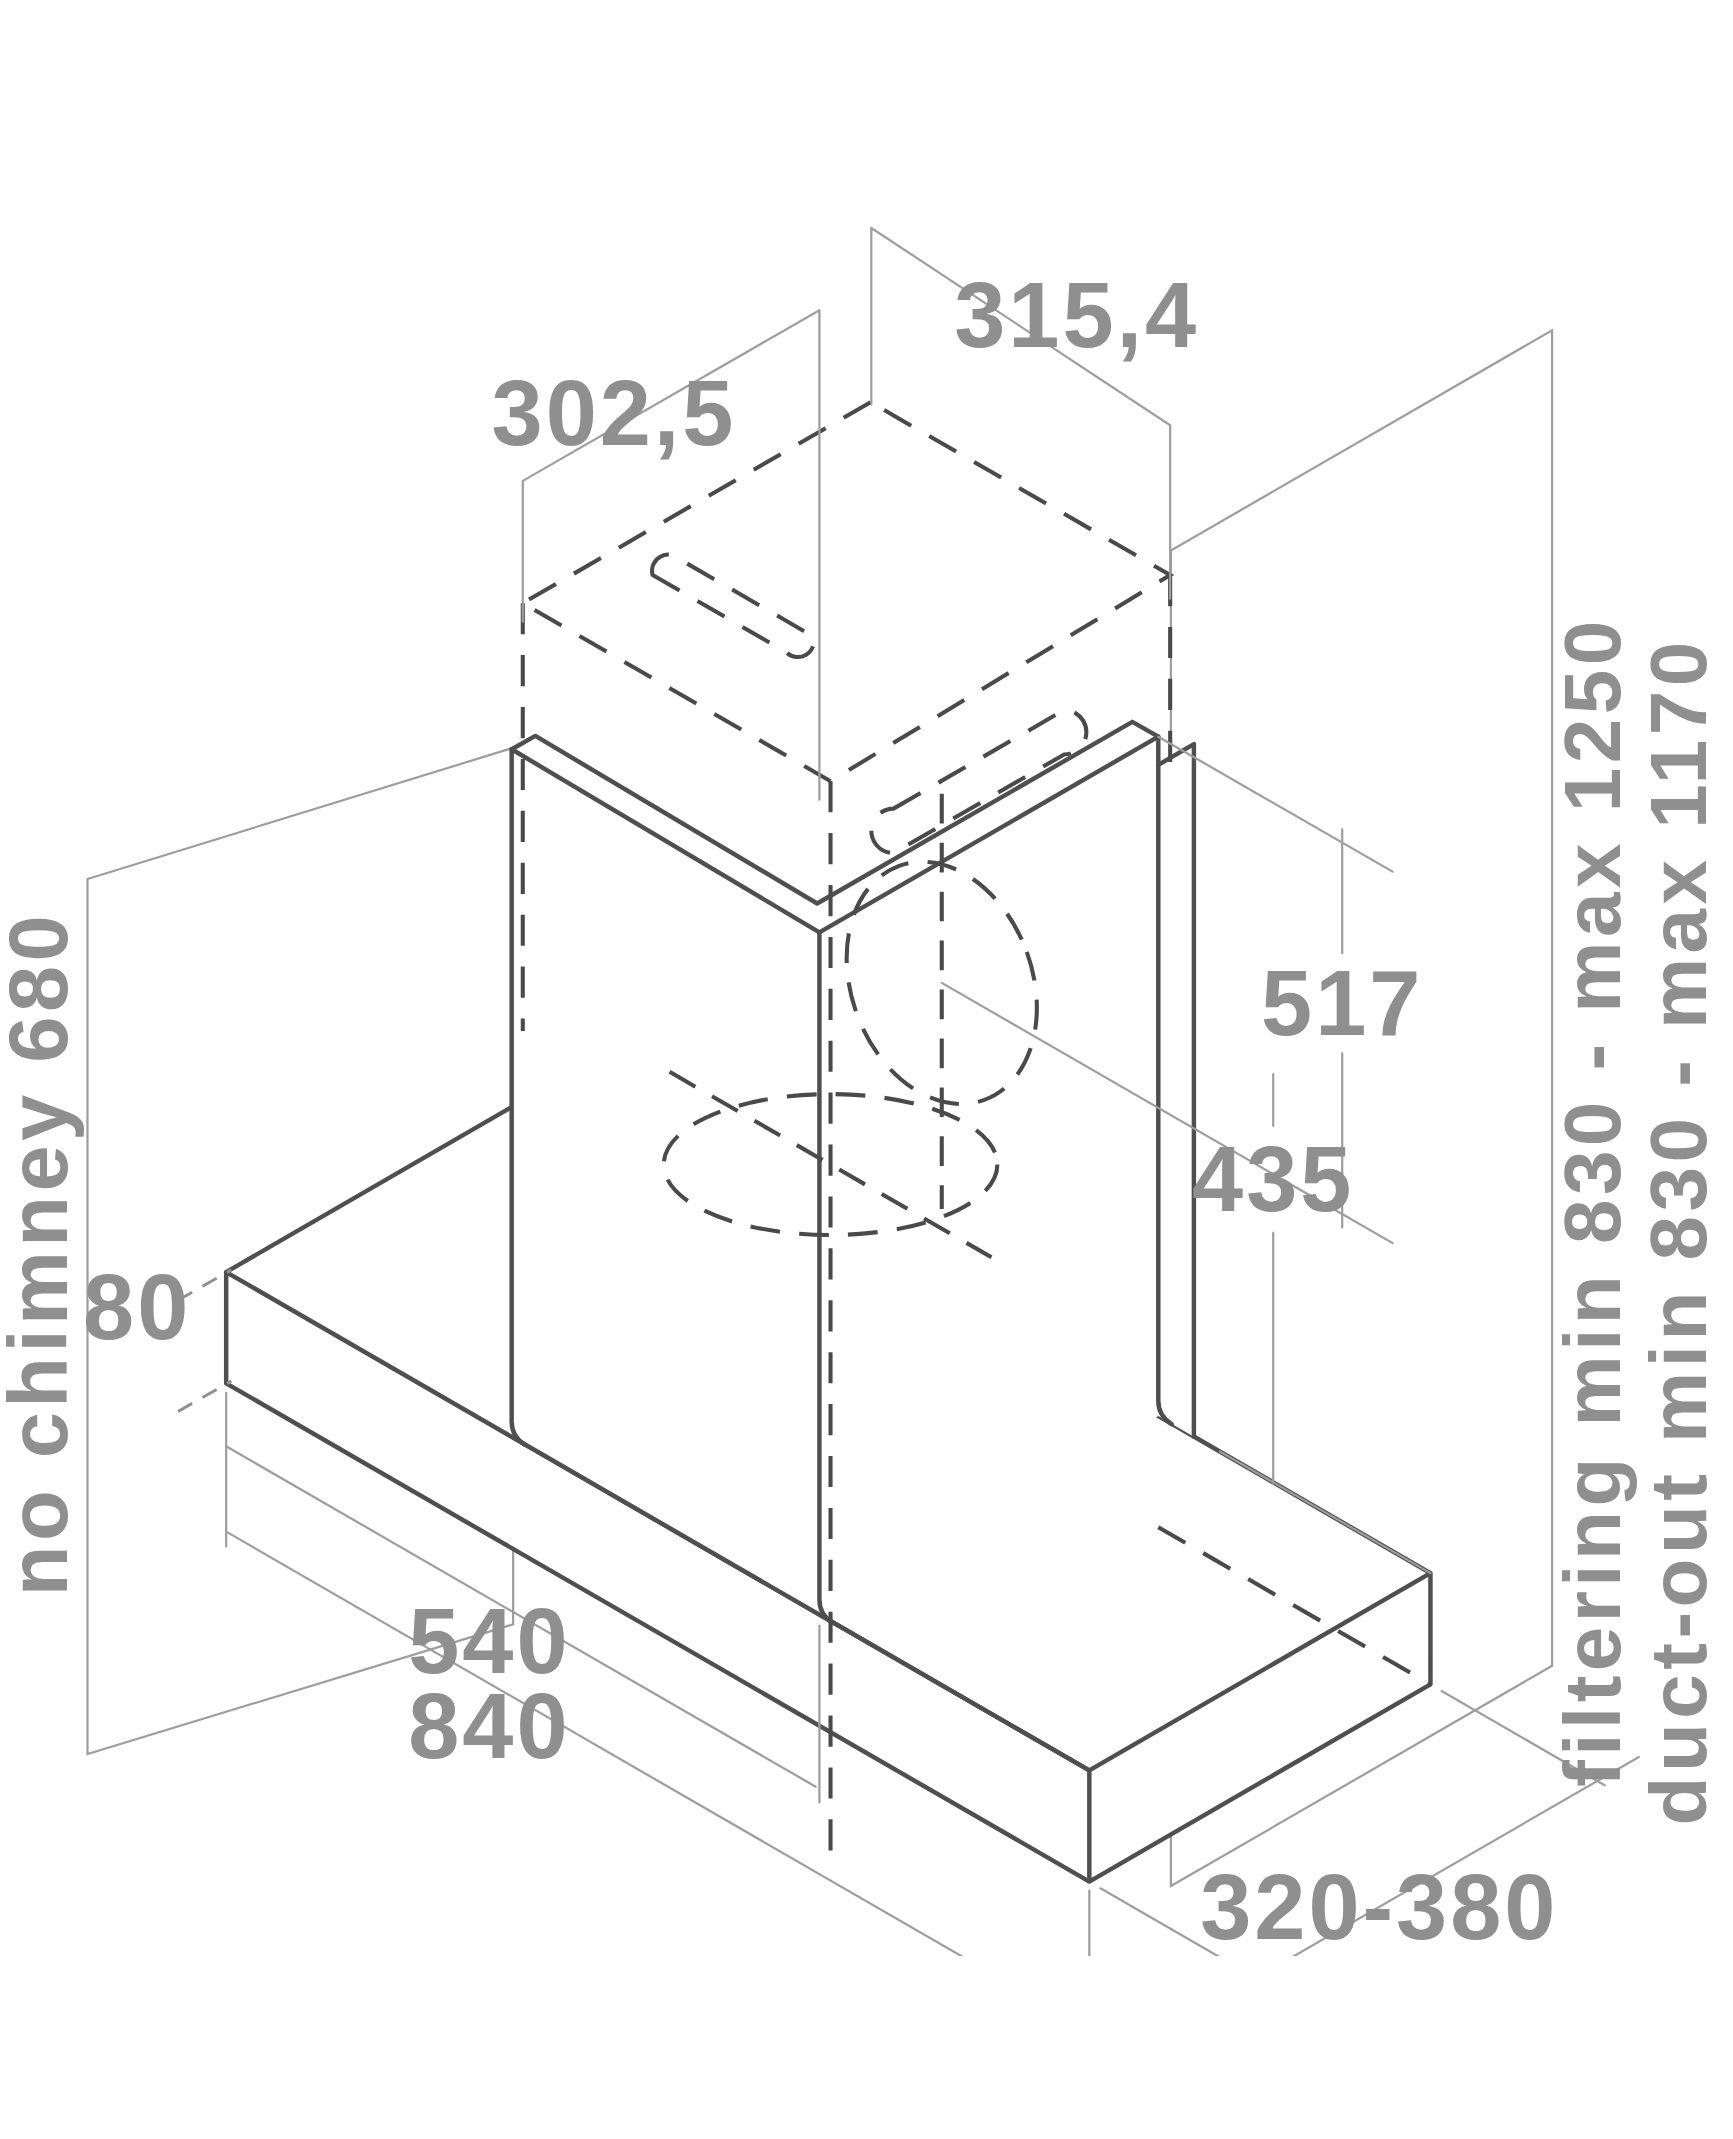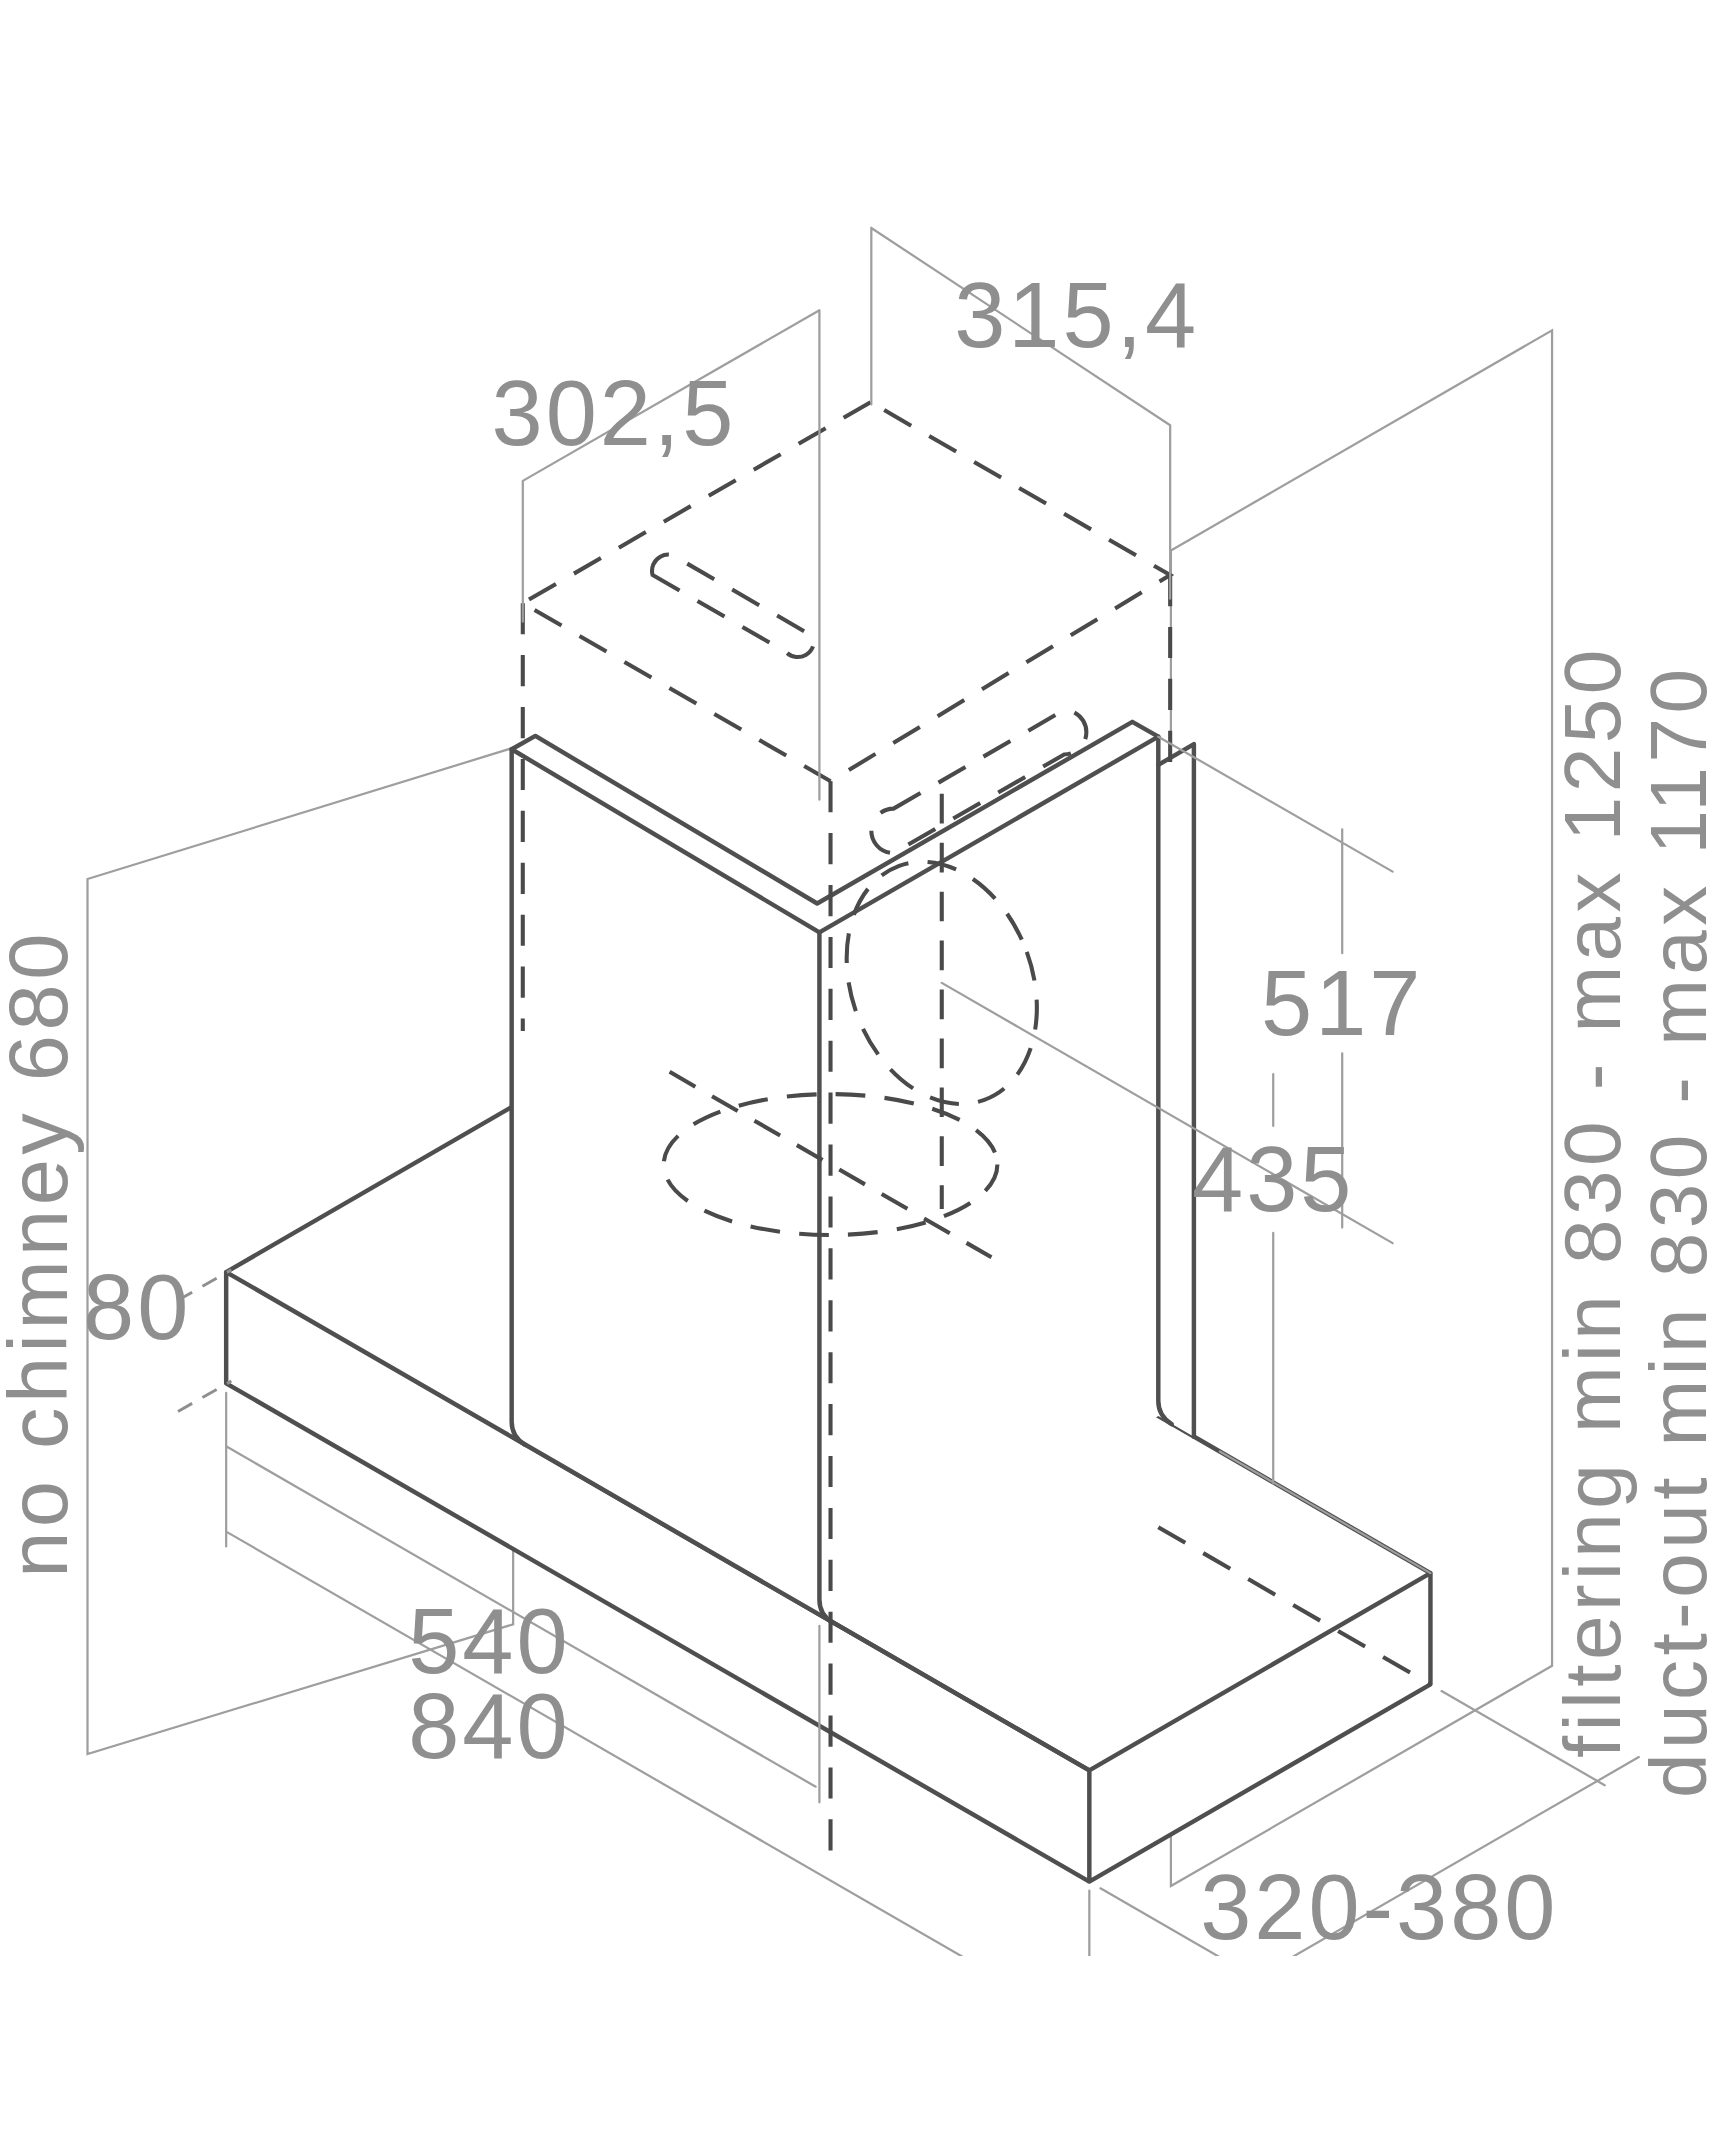--- a/index.html
+++ b/index.html
@@ -1,16 +1,16 @@
 <!DOCTYPE html>
 <html style="font-size:12px"><head>
 <meta charset="utf-8">
 <style>
   html,body{margin:0;padding:0;background:#ffffff;}
-  .stage{position:relative;width:1733px;height:1956px;background:#fff;overflow:hidden;}
+  .stage{position:relative;width:1733px;height:1956px;background:#fff;overflow:hidden;font-weight:bold;}
   svg{position:absolute;left:0;top:0;}
   .lbl{font-family:"Liberation Sans",sans-serif;fill:#8f8f8f;letter-spacing:4px;}
   .lbl-dim{font-size:124px;}
   .lbl-side{font-size:108px;letter-spacing:6px;}
   .lbl-left{font-size:112px;letter-spacing:6px;}
   .solid{stroke:#4f4f4f;stroke-width:6;fill:none;stroke-linecap:round;stroke-linejoin:round;}
   .solid-fill{fill:#ffffff;stroke:none;}
   .dash{stroke:#4a4a4a;stroke-width:5.5;fill:none;stroke-linecap:butt;stroke-dasharray:42 28;}
   .dash-c{stroke:#4a4a4a;stroke-width:5.5;fill:none;stroke-dasharray:40 26;}
   .thin{stroke:#9e9e9e;stroke-width:3;fill:none;stroke-linecap:round;}

